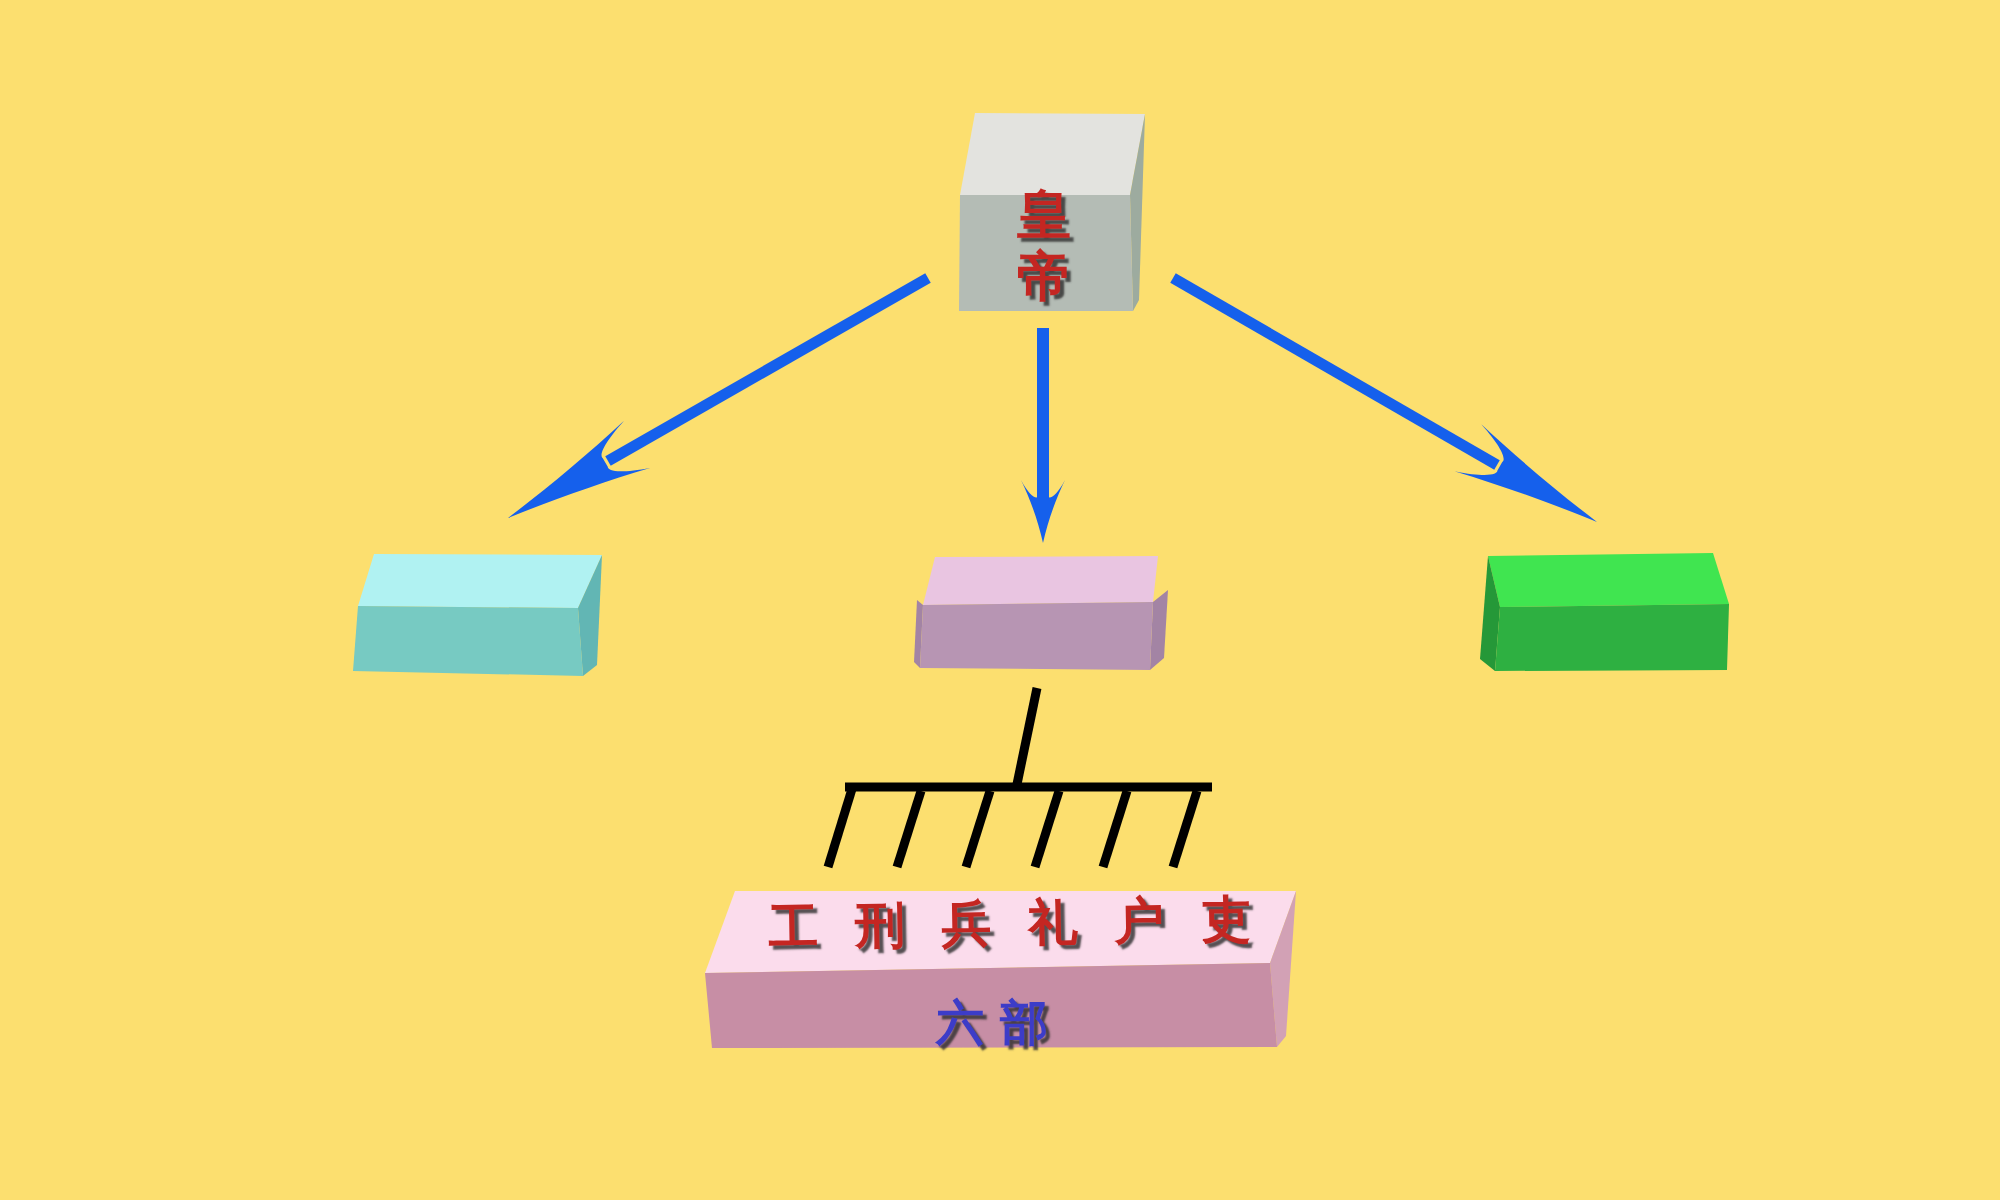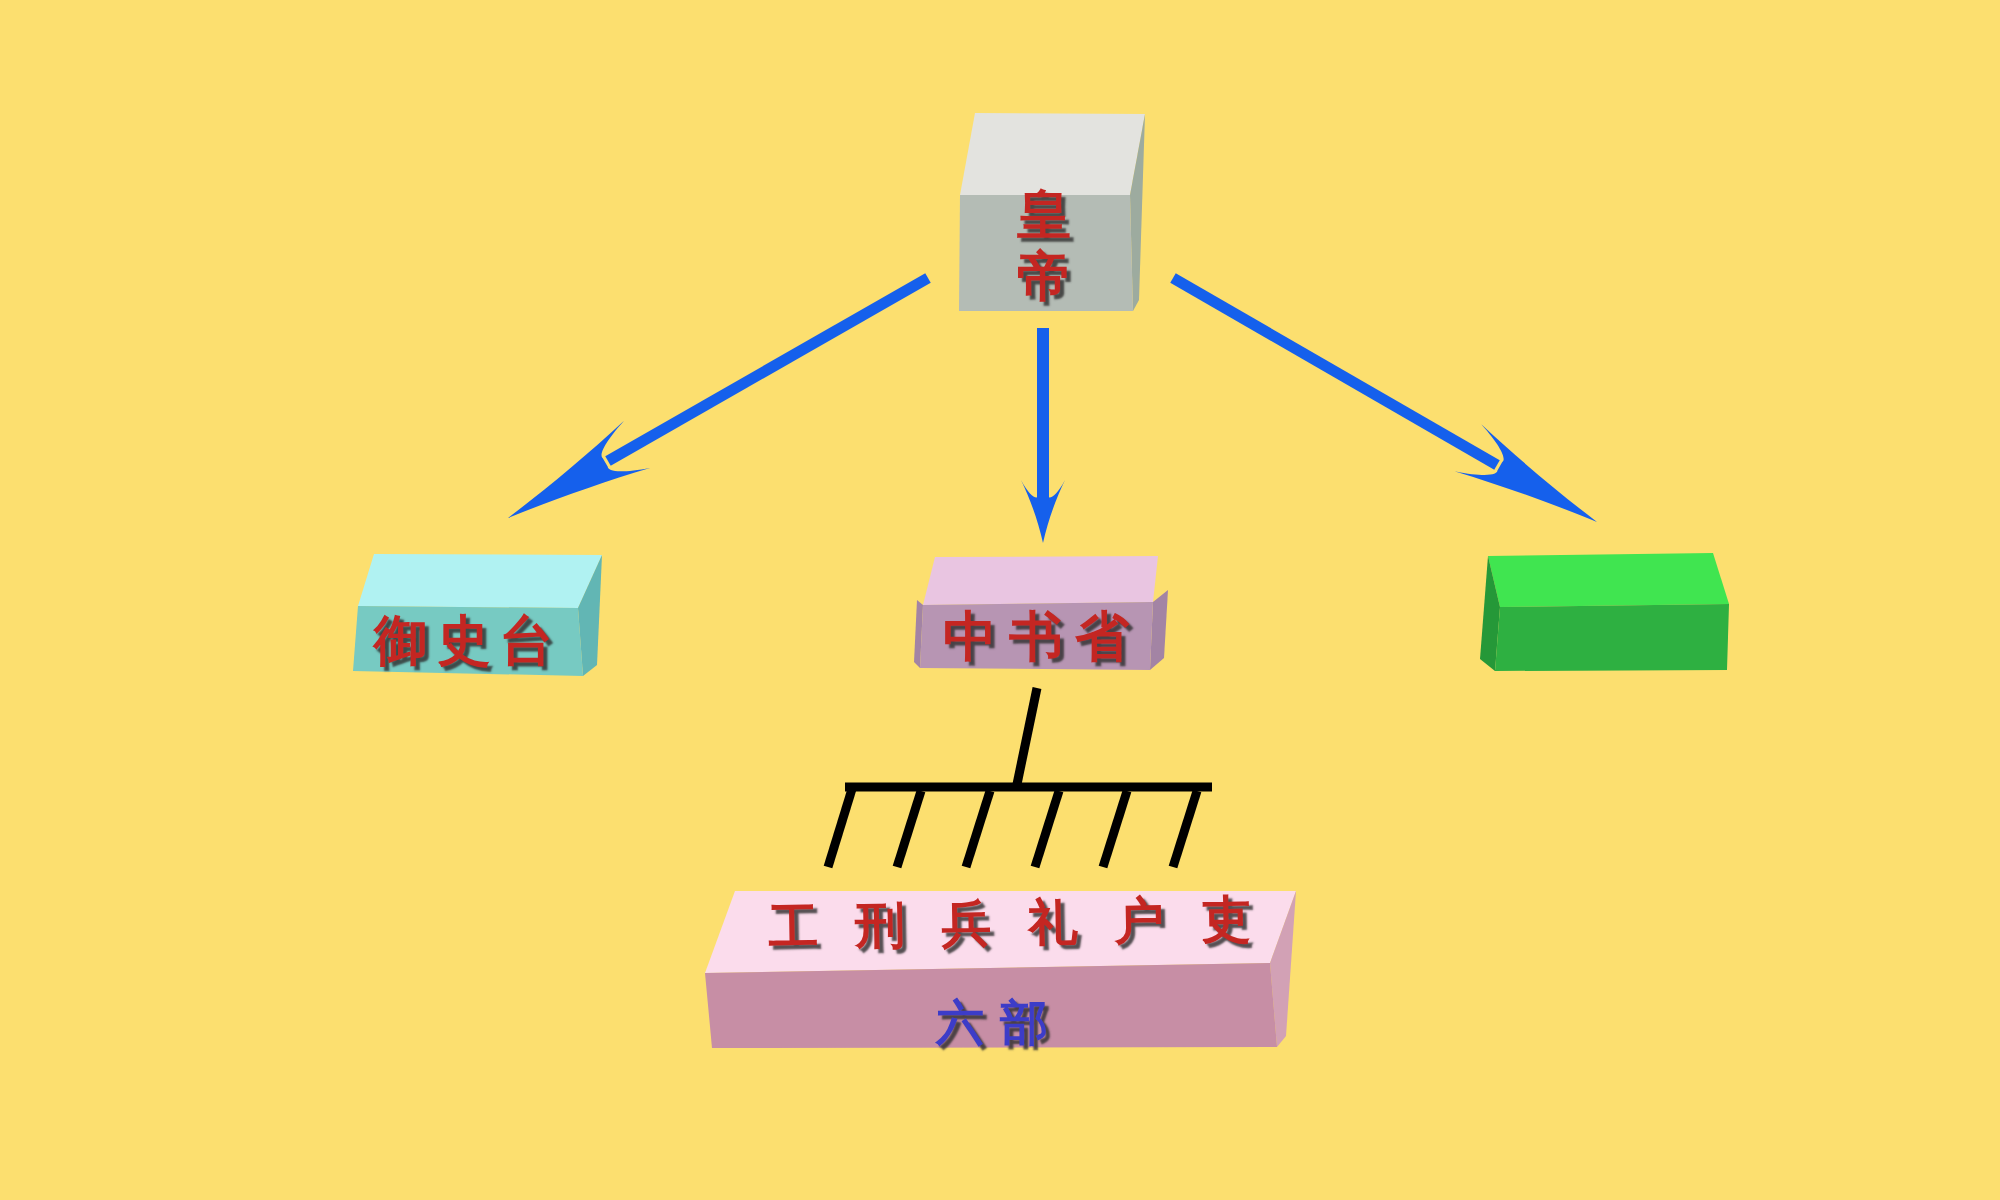--- a/index.html
+++ b/index.html
@@ -114,21 +114,19 @@
       <polygon class="min-side" points="1270,963 1296,891 1286,1036 1277,1047"></polygon>
       <polygon class="min-front" points="705,973 1270,963 1277,1047 712,1048"></polygon>
     </g>
   </svg>
 
   <div class="label red emperor-label">
     <span>皇</span>
     <span>帝</span>
   </div>
 
-  <div class="label red censorate-label">御史台</div>
 
-  <div class="label red secretariat-label">中书省</div>
 
 
   <div class="label red ministries-top-label">工 刑 兵 礼 户 吏</div>
 
   <div class="label blue ministries-front-label">六部</div>
 </div>
 
 </body></html>

